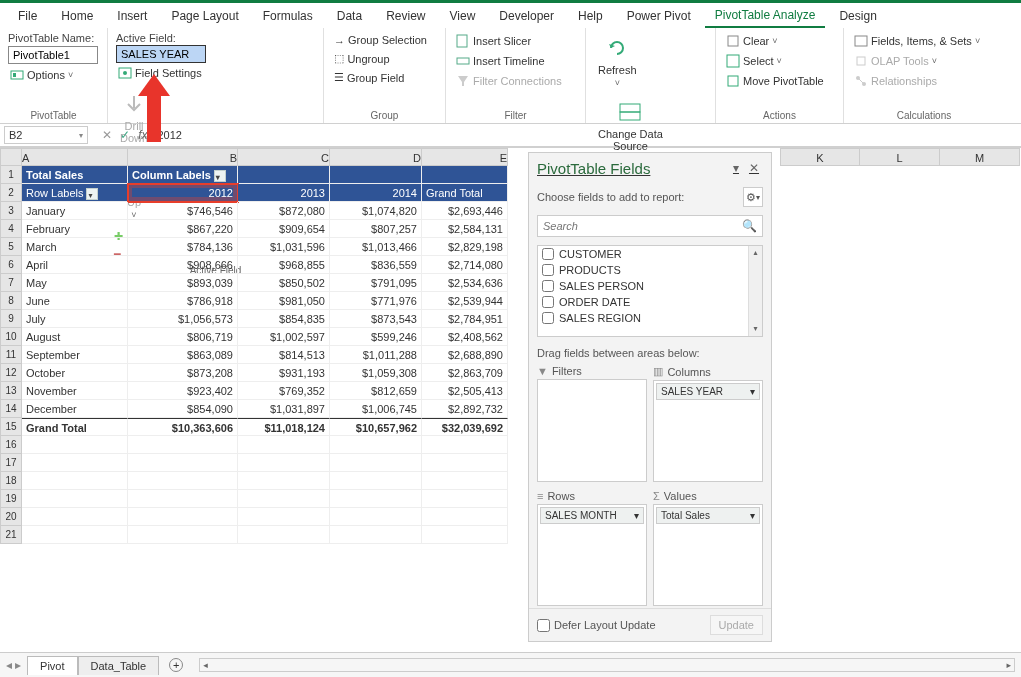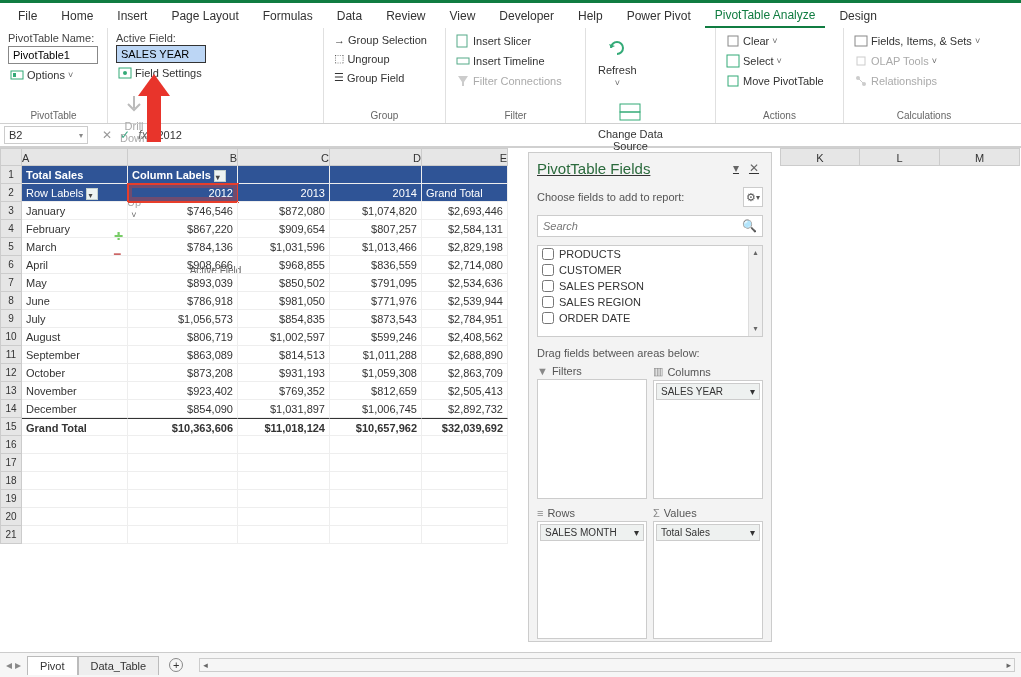--- a/index.html
+++ b/index.html
@@ -515,37 +515,37 @@
         </div>
     </div>
     <div class="pane-search">
       <input placeholder="Search" style="">
       <span style="color:#888">🔍</span>
     </div>
     <div class="field-list">
       <div id="field-items">
           <div class="field-item">
             <input type="checkbox" style="">
-            <span>PRODUCTS</span>
+            <span>CUSTOMER</span>
           </div>
           <div class="field-item">
             <input type="checkbox" style="">
-            <span>CUSTOMER</span>
+            <span>PRODUCTS</span>
           </div>
           <div class="field-item">
             <input type="checkbox" style="">
             <span>SALES PERSON</span>
           </div>
           <div class="field-item">
             <input type="checkbox" style="">
-            <span>SALES REGION</span>
+            <span>ORDER DATE</span>
           </div>
           <div class="field-item">
             <input type="checkbox" style="">
-            <span>ORDER DATE</span>
+            <span>SALES REGION</span>
           </div>
         </div>
       <div class="scroll-y">
         <div class="arrow-up">▴</div>
         <div class="arrow-dn" style="position:absolute;bottom:0;width:100%">▾</div>
       </div>
     </div>
     <div class="drag-label">Drag fields between areas below:</div>
     <div class="areas">
       <div class="area">
@@ -585,20 +585,27 @@
             <span>Values</span>
           </div>
         <div class="area-box">
           <div class="pill">
               <span>Total Sales</span>
               <span>▾</span>
             </div>
         </div>
       </div>
     </div>
+    <div class="pane-foot">
+      <label style="display:flex;align-items:center;gap:4px;font-size:11px;color:#555">
+          <input type="checkbox" style="">
+          <span>Defer Layout Update</span>
+        </label>
+      <div class="foot-btn">Update</div>
+    </div>
   </div>
 </div>
 
 <div class="tabs">
   <div class="tab-left">
     <span>◂</span>
     <span>▸</span>
   </div>
   <div class="sheet-tab active">Pivot</div>
   <div class="sheet-tab inactive">Data_Table</div>

